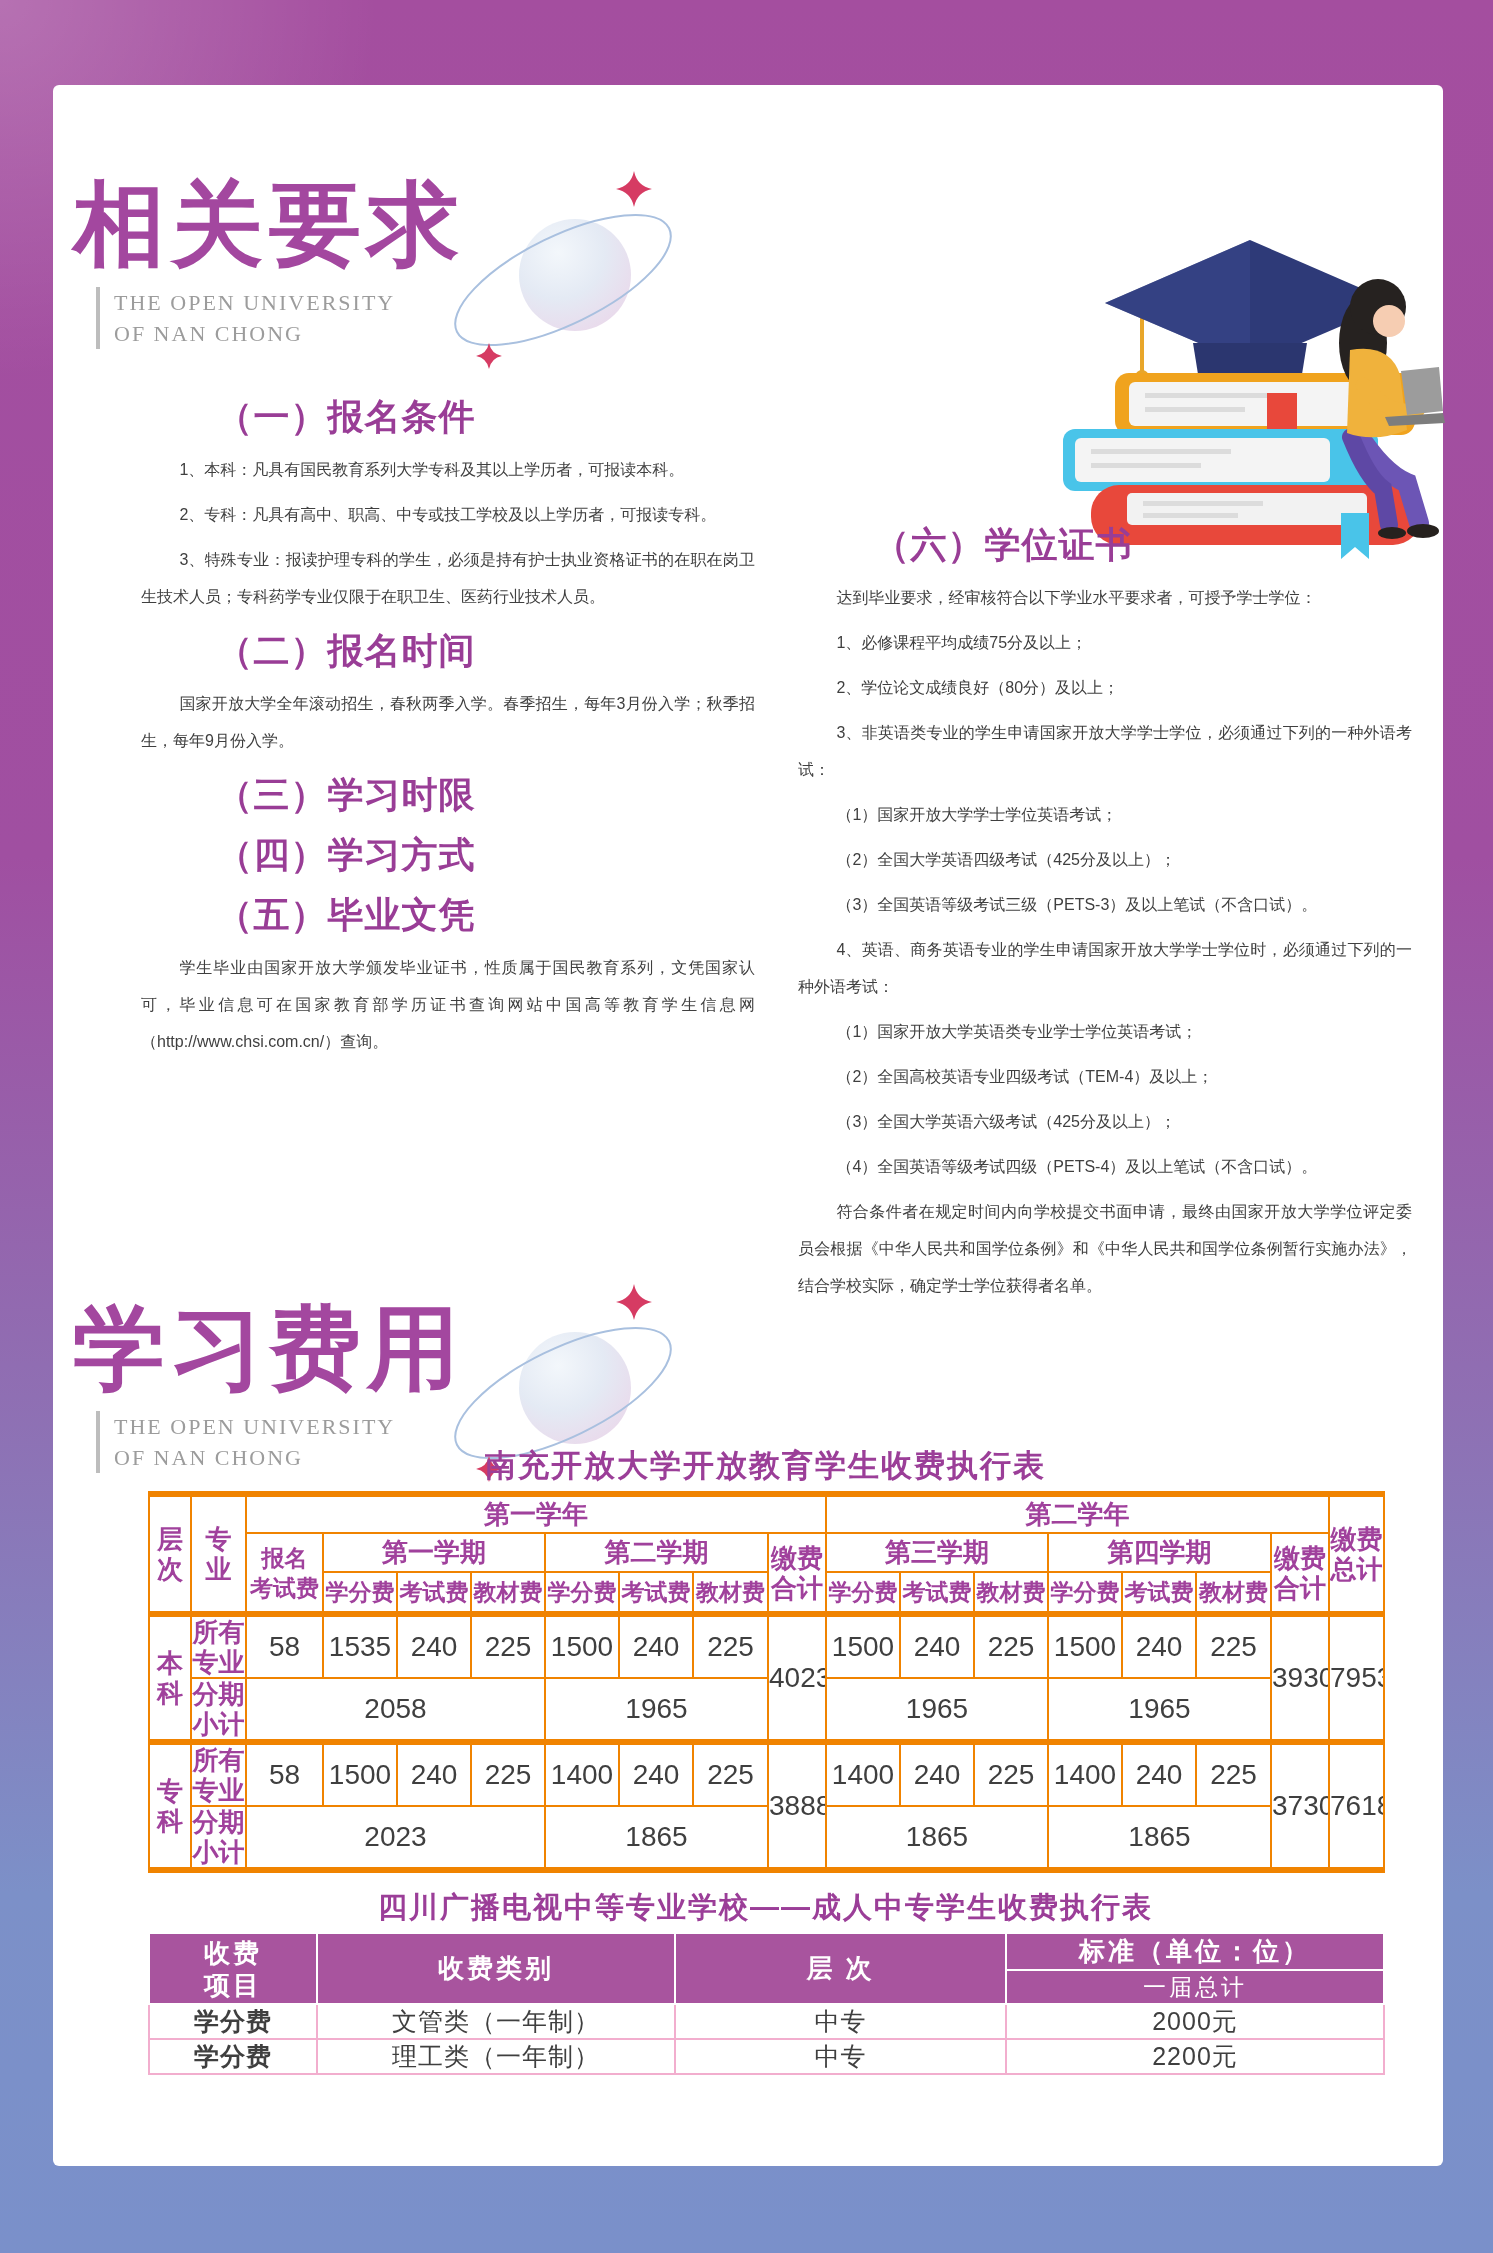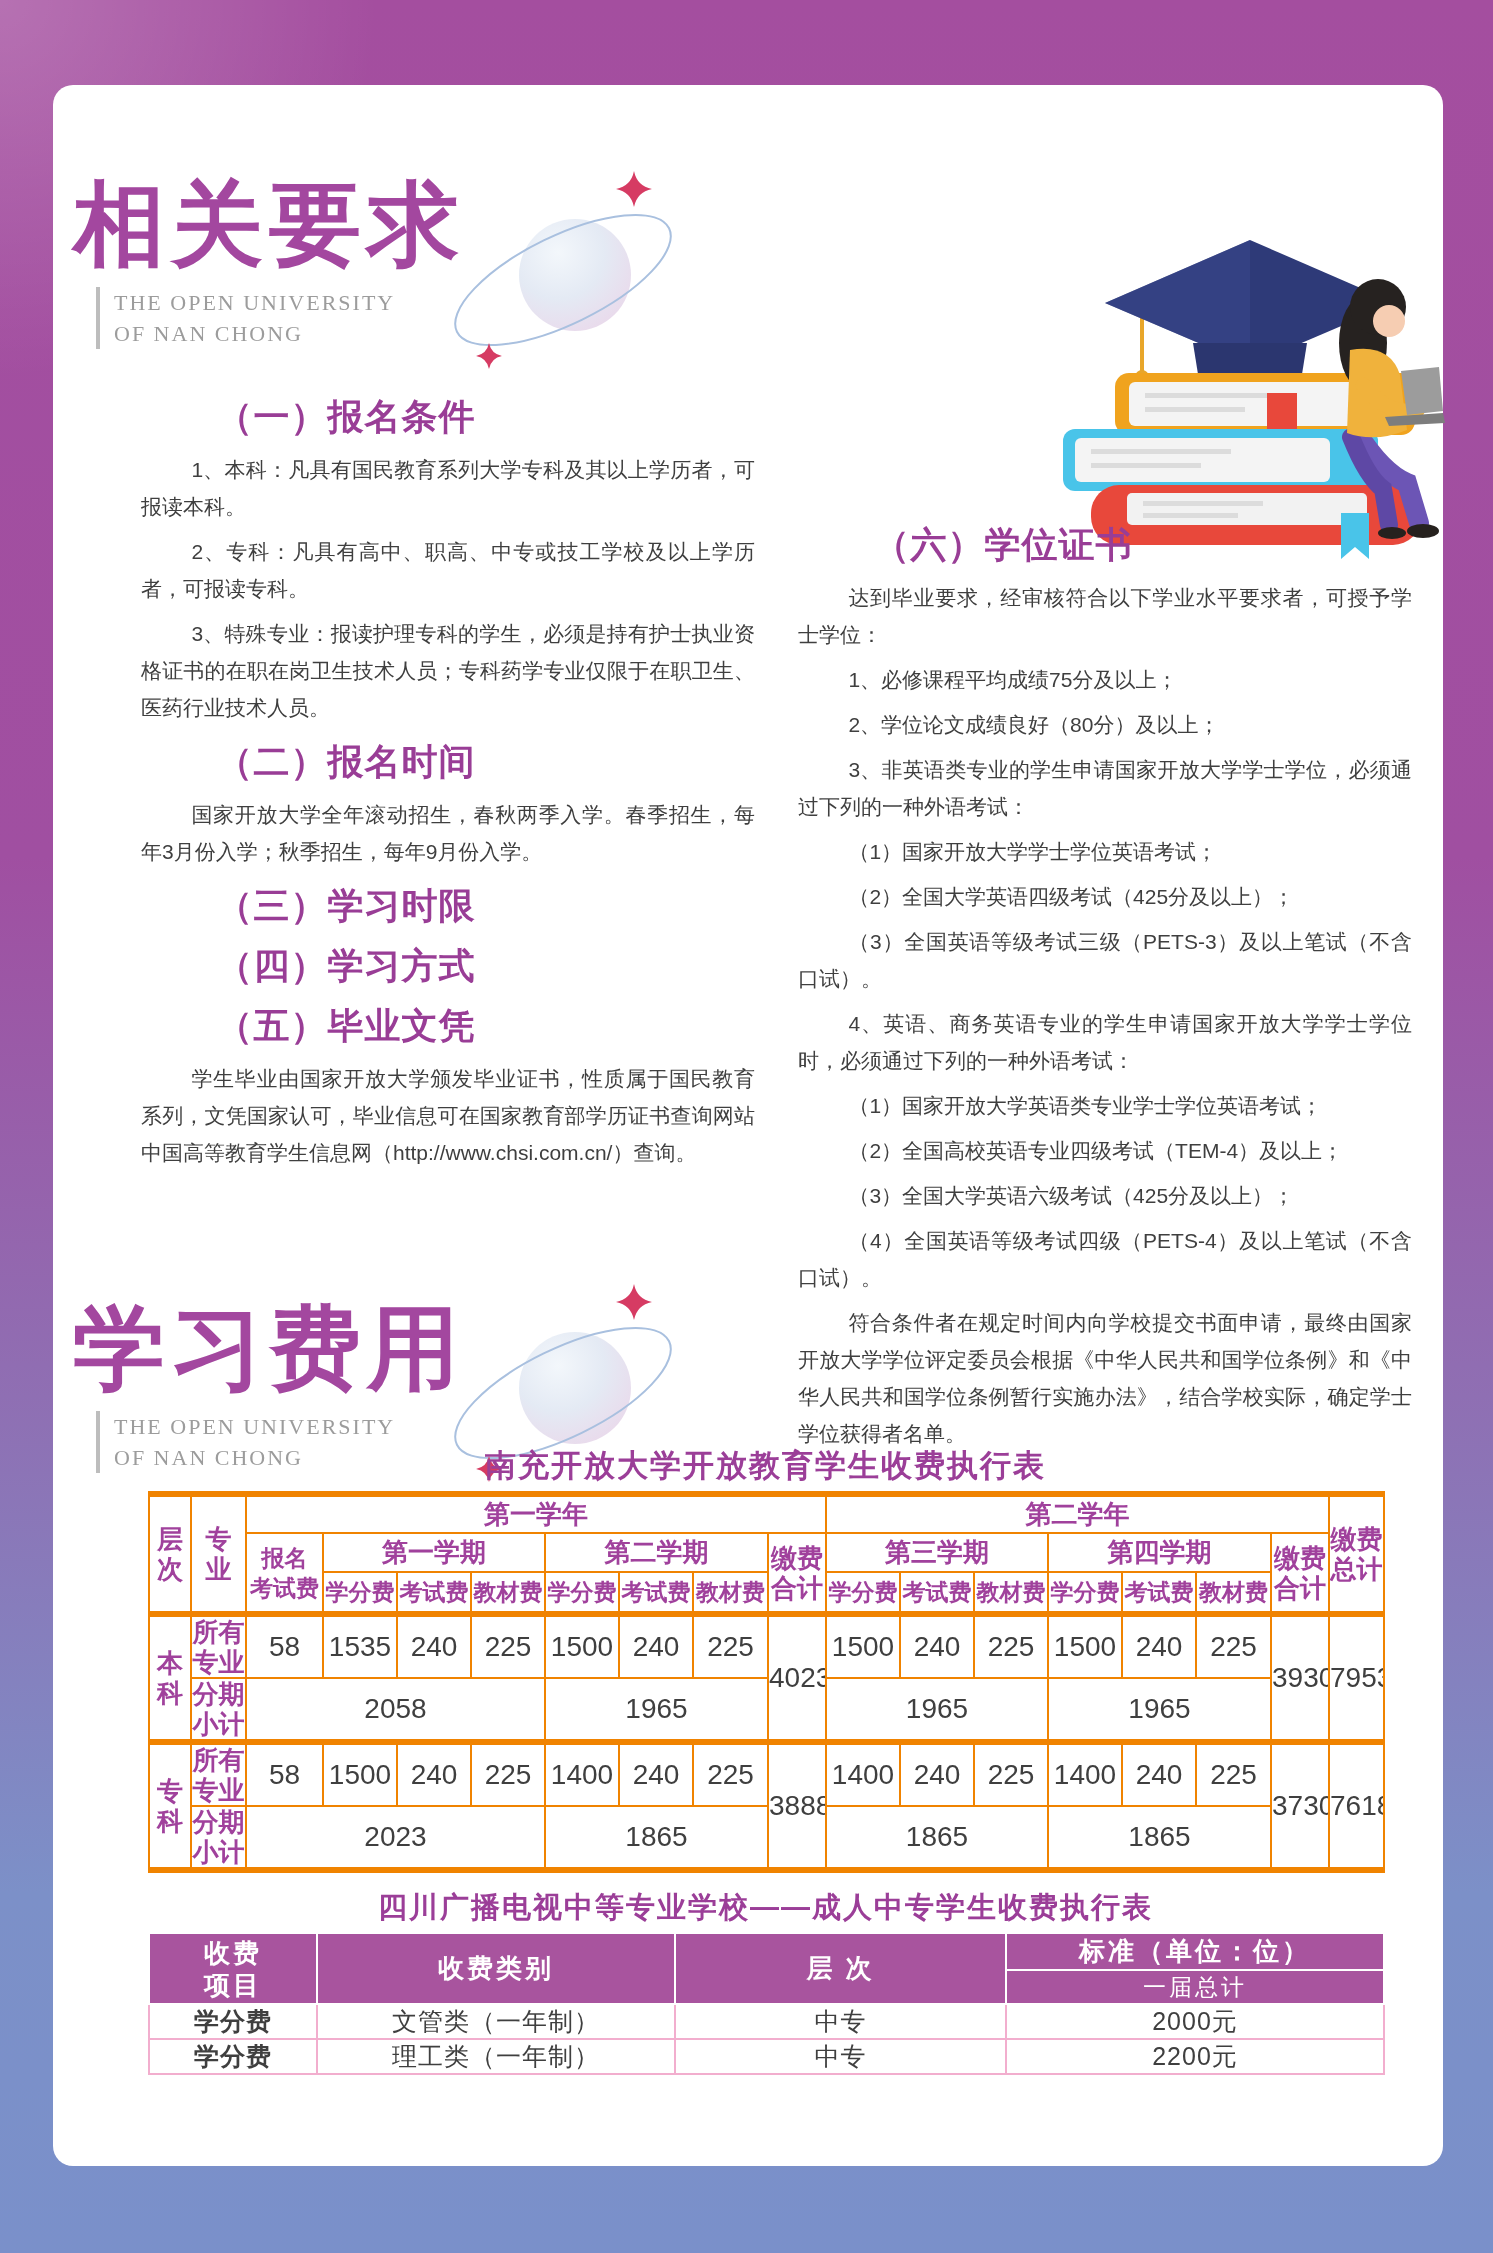--- a/index.html
+++ b/index.html
@@ -8,21 +8,21 @@
     font-family:"Liberation Sans","DejaVu Sans",sans-serif;
     background:linear-gradient(180deg,#A44E9F 0%,#A04FA1 38%,#8F6FB3 62%,#7C90C8 84%,#7A90CA 100%);
   }
   .bg-sheen{
     position:absolute;left:0;top:0;width:100%;height:100%;
     background:radial-gradient(circle at 0% 0%,rgba(255,255,255,0.20),rgba(255,255,255,0) 14%);
     pointer-events:none;
   }
   .card{
     position:absolute;left:53px;top:85px;width:1390px;height:2081px;
-    background:#ffffff;border-radius:20px;
+    background:#ffffff;border-radius:6px;
   }
   
   .title-block{position:absolute;left:20px;}
   .big-title{
     margin:0;font-family:"Liberation Serif","DejaVu Serif",serif;font-weight:bold;
     font-size:92px;line-height:104px;color:#A3479F;letter-spacing:6px;white-space:nowrap;
   }
   .subtitle-wrap{display:flex;margin-top:10px;margin-left:23px;}
   .subtitle-bar{width:4px;height:62px;background:#BDBDBD;margin-right:14px;}
   .subtitle{
@@ -31,21 +31,21 @@
   }
   .planet{position:absolute;}
   
   .col{position:absolute;width:614px;color:#3F3F3F;}
   .col h3{
     margin:12px 0 10px;font-size:36px;line-height:48px;color:#993D96;
     font-weight:bold;text-indent:2.1em;letter-spacing:1px;
   }
   .col h3.first{margin-top:16px;}
   .col p{
-    margin:0 0 8px;font-size:21px;line-height:37px;text-align:justify;text-indent:2.4em;
+    margin:0 0 8px;font-size:16px;line-height:37px;text-align:justify;text-indent:2.4em;
   }
   .illustration{position:absolute;left:992px;top:140px;}
   
   .t1-title,.t2-title{
     position:absolute;width:1235px;left:95px;text-align:center;font-weight:bold;
     color:#9B3E98;letter-spacing:2px;
   }
   .t1-title{top:1360px;font-size:31px;}
   .t2-title{top:1803px;font-size:29px;}
   table{border-collapse:collapse;table-layout:fixed;}

